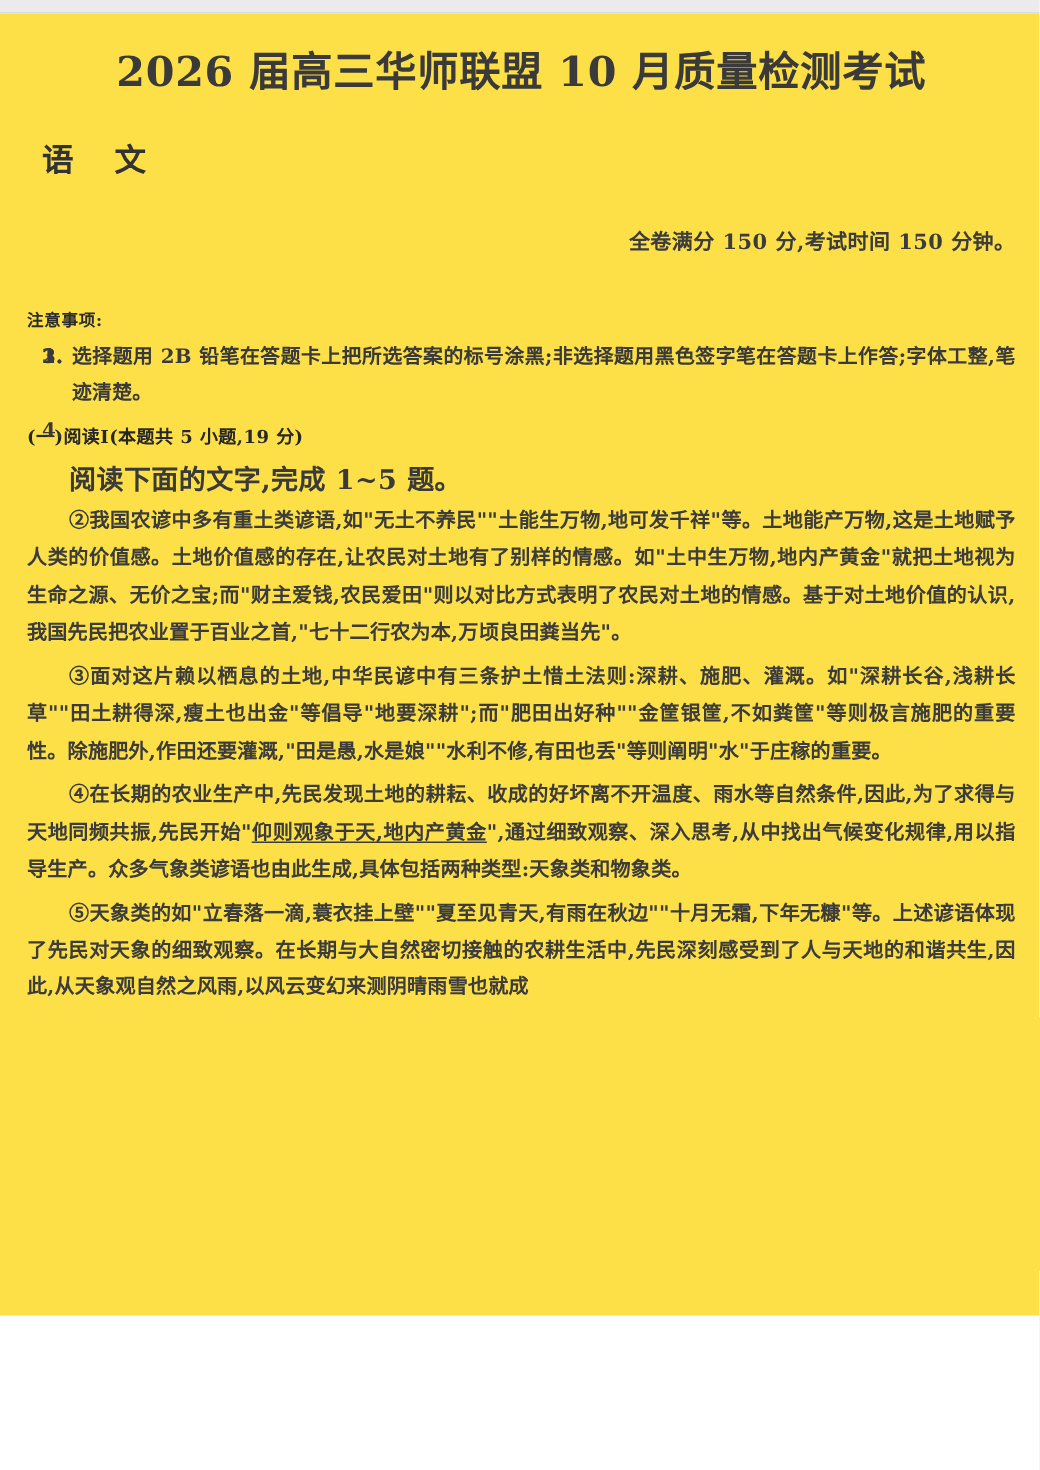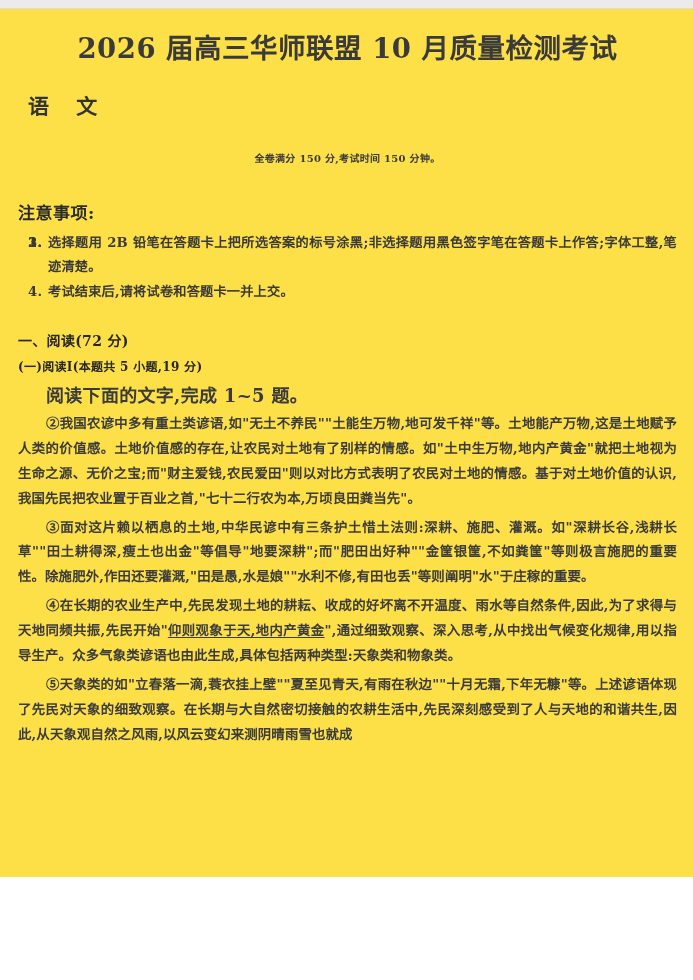--- a/index.html
+++ b/index.html
@@ -52,31 +52,31 @@
   .doc-subject {
     text-align: left;
     font-size: 21px;
     font-weight: 700;
     color: #333333;
     margin: 25px 0 0 0;
     letter-spacing: 10px;
     text-indent: 10px;
   }
   .doc-meta {
-    text-align: center;
-    font-size: 10px;
+    text-align: right;
+    font-size: 14px;
     font-weight: 700;
     color: #3c3c3c;
     margin: 30px 0 0 0;
     letter-spacing: 0.3px;
   }
 
   
   .notice-heading {
-    font-size: 17px;
+    font-size: 11px;
     font-weight: 700;
     color: #2b2b2b;
     margin: 34px 0 0 0;
     letter-spacing: 0.5px;
   }
   .notice-list {
     margin: 7px 0 0 0;
     padding: 0;
     list-style: none;
   }
@@ -162,25 +162,23 @@
       </li>
       <li class="notice-item">
         <span class="notice-num">2.</span>
       </li>
       <li class="notice-item">
         <span class="notice-num">3.</span>
         <span>选择题用 2B 铅笔在答题卡上把所选答案的标号涂黑;非选择题用黑色签字笔在答题卡上作答;字体工整,笔迹清楚。</span>
       </li>
       <li class="notice-item">
         <span class="notice-num">4.</span>
-        <span>考试结束后,请将试卷和答题卡一并上交。</span>
       </li>
     </ul>
 
-    <h3 class="section-heading">一、阅读(72 分)</h3>
 
     <h4 class="subsection-heading">(一)阅读Ⅰ(本题共 5 小题,19 分)</h4>
 
     <p class="instruction-line">阅读下面的文字,完成 1~5 题。</p>
 
 
     <p class="body-para tight">②我国农谚中多有重土类谚语,如"无土不养民""土能生万物,地可发千祥"等。土地能产万物,这是土地赋予人类的价值感。土地价值感的存在,让农民对土地有了别样的情感。如"土中生万物,地内产黄金"就把土地视为生命之源、无价之宝;而"财主爱钱,农民爱田"则以对比方式表明了农民对土地的情感。基于对土地价值的认识,我国先民把农业置于百业之首,"七十二行农为本,万顷良田粪当先"。</p>
 
     <p class="body-para tight">③面对这片赖以栖息的土地,中华民谚中有三条护土惜土法则:深耕、施肥、灌溉。如"深耕长谷,浅耕长草""田土耕得深,瘦土也出金"等倡导"地要深耕";而"肥田出好种""金筐银筐,不如粪筐"等则极言施肥的重要性。除施肥外,作田还要灌溉,"田是愚,水是娘""水利不修,有田也丢"等则阐明"水"于庄稼的重要。</p>
 

